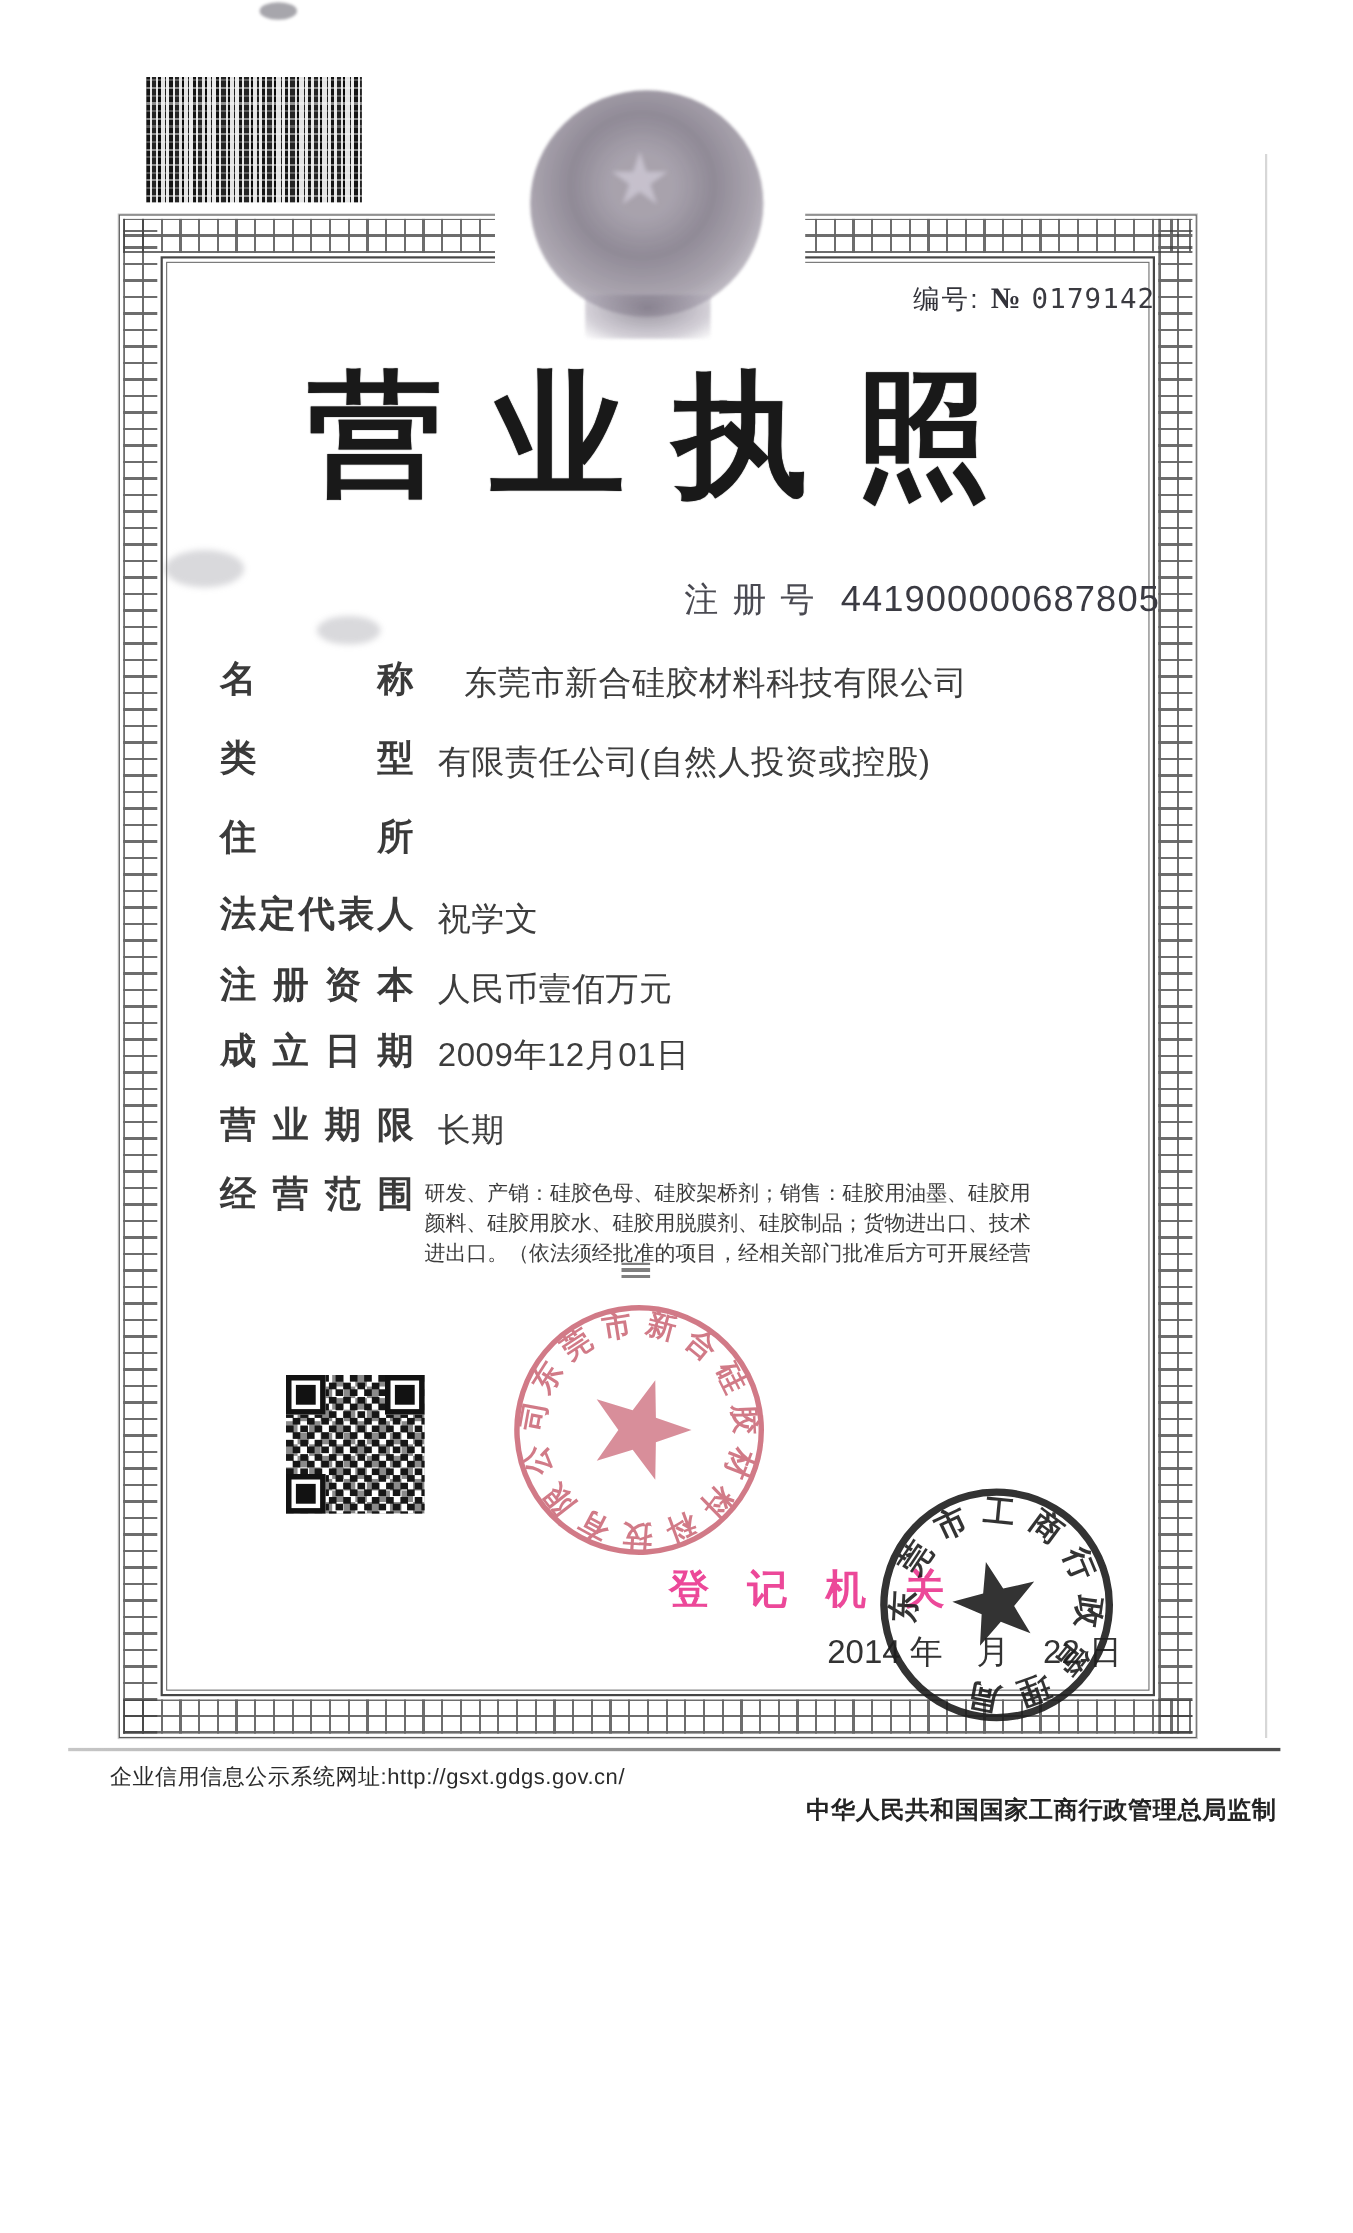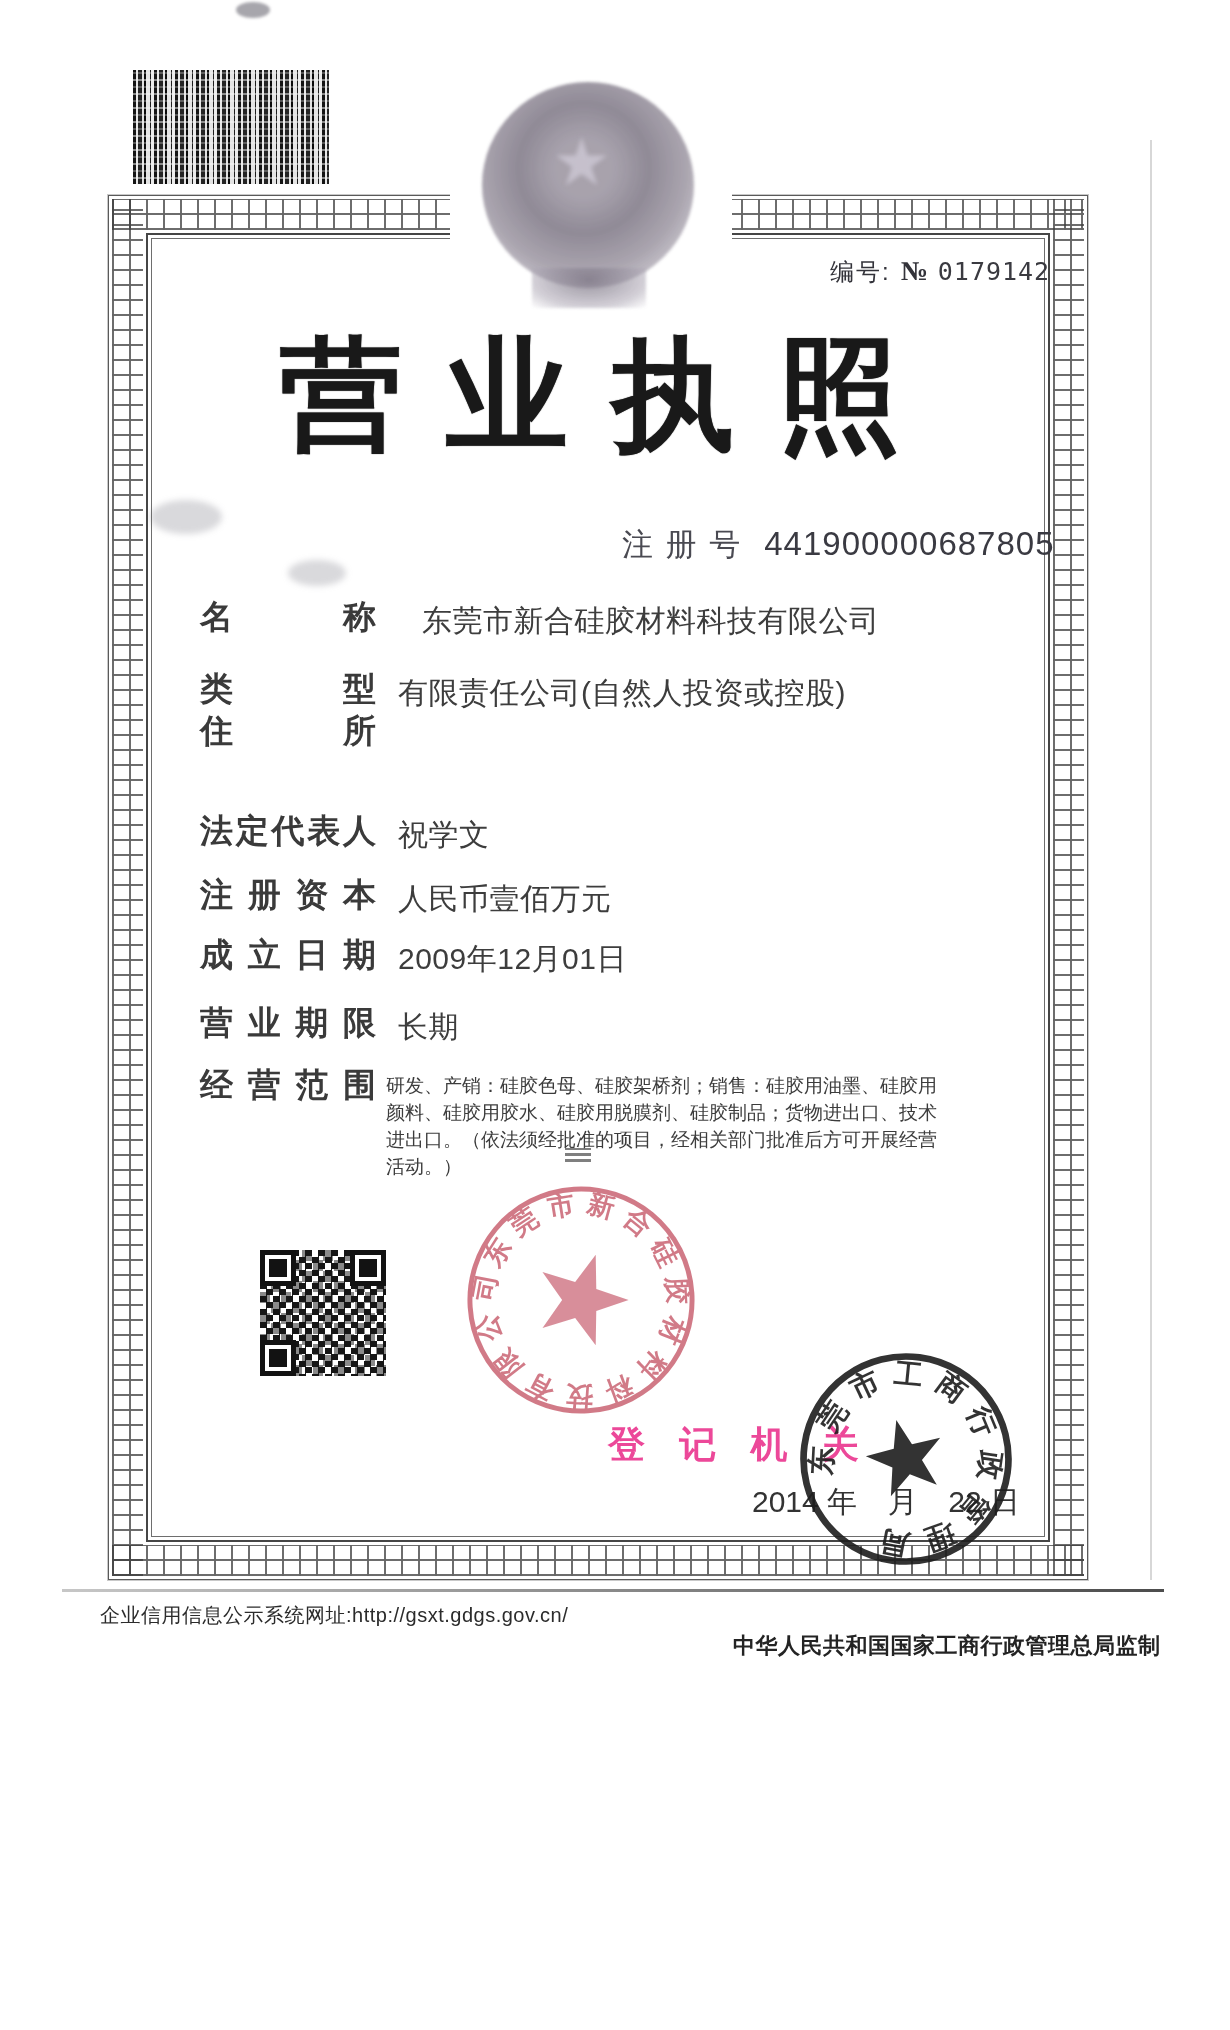--- a/index.html
+++ b/index.html
@@ -82,21 +82,21 @@
   .regno { position:absolute; left:622px; top:524px; display:flex; align-items:baseline; gap:22px; }
   .regno .lbl { font-size:31px; color:#4a4a52; letter-spacing:2px; }
   .regno .val { font-size:33px; color:#3a3a42; letter-spacing:1px; }
 
   
   .row { position:absolute; left:200px; display:flex; align-items:flex-start; }
   .row .lbl { width:176px; font-size:33px; font-weight:600; color:#3a3a3a;
     text-align:justify; text-align-last:justify; line-height:1.15; }
   .row .val { margin-left:22px; font-size:30px; font-weight:400; color:#3d3d3d;
     padding-top:3px; letter-spacing:.5px; white-space:nowrap; }
-  .r1{top:598px;gap:24px;} .r2{top:670px;} .r3{top:712px;flex-direction:column;} .r4{top:812px;}
+  .r1{top:598px;gap:24px;} .r2{top:670px;} .r3{top:742px;flex-direction:column;} .r4{top:812px;}
   .r5{top:876px;} .r6{top:936px;} .r7{top:1004px;} .r8{top:1066px;}
   .scope-val { margin-left:10px; padding-top:6px; width:530px; }
   .scope-line { font-size:19px; line-height:27px; color:#3c3c3c; white-space:nowrap; }
 
   
   .qr { position:absolute; left:256px; top:1246px; width:134px; height:134px; background:#fff; }
   .qr .n1 { position:absolute; inset:4px;
     background:repeating-conic-gradient(#161616 0 25%, transparent 0 50%);
     background-size:13px 13px; }
   .qr .n2 { position:absolute; inset:4px;
@@ -187,21 +187,20 @@
   <div class="row r7">
     <div class="lbl">营业期限</div>
     <div class="val">长期</div>
   </div>
   <div class="row r8">
     <div class="lbl">经营范围</div>
     <div class="scope-val">
       <div class="scope-line">研发、产销：硅胶色母、硅胶架桥剂；销售：硅胶用油墨、硅胶用</div>
       <div class="scope-line">颜料、硅胶用胶水、硅胶用脱膜剂、硅胶制品；货物进出口、技术</div>
       <div class="scope-line">进出口。（依法须经批准的项目，经相关部门批准后方可开展经营</div>
-      <div class="scope-line">活动。）</div>
     </div>
   </div>
   <div class="ink-smudge"></div>
 
   <div class="qr">
     <div class="n1"></div>
     <div class="n2"></div>
     <div class="finder f-tl"></div>
     <div class="finder f-tr"></div>
     <div class="finder f-bl"></div>

